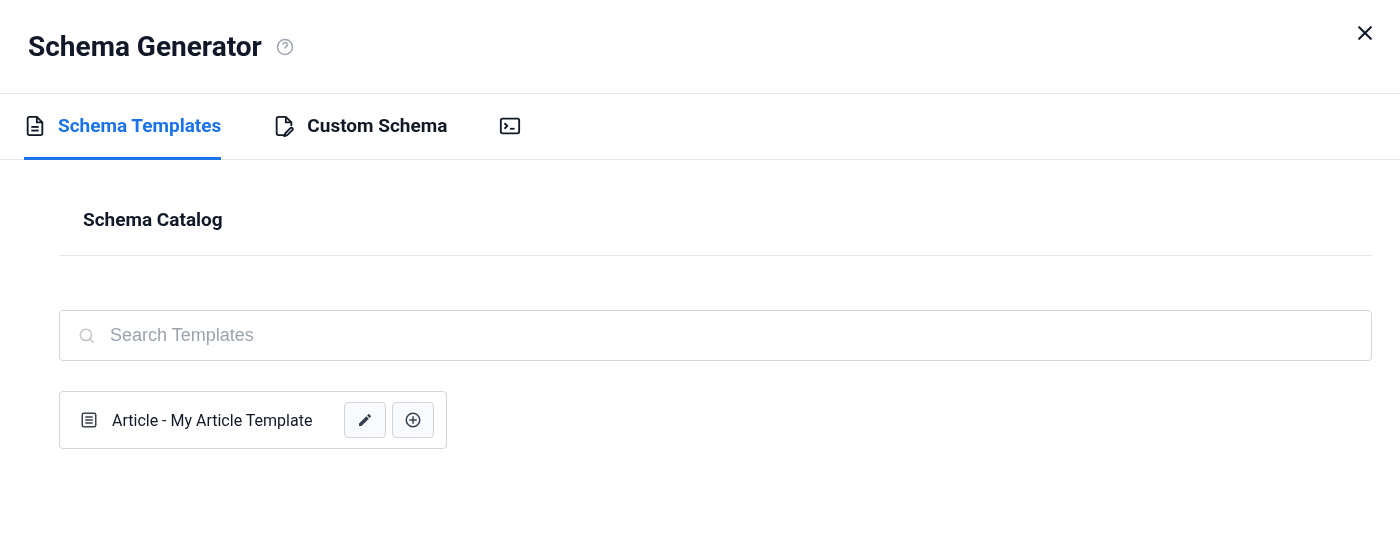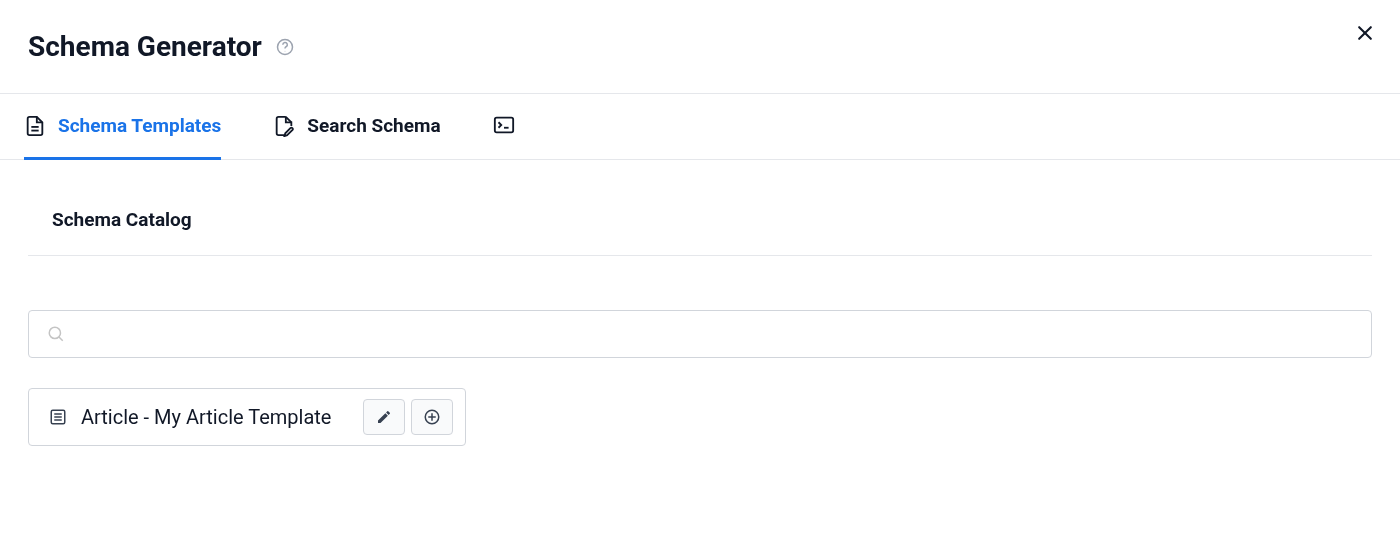--- a/index.html
+++ b/index.html
@@ -47,21 +47,21 @@
       align-items: center;
       justify-content: center;
       color: #111827;
       cursor: pointer;
       position: absolute;
       top: 22px;
       right: 24px;
     }
     .primary-tabs {
       display: flex;
-      align-items: flex-start;
+      align-items: center;
       border-bottom: 1px solid #e5e7eb;
       padding-left: 24px;
     }
     .primary-tab {
       display: flex;
       align-items: center;
       gap: 12px;
       padding: 20px 0px 20px 0px;
       margin-right: 52px;
       font-size: 19px;
@@ -81,20 +81,21 @@
       display: inline-flex;
       align-items: center;
       justify-content: center;
       color: #111827;
     }
     .primary-tab.active .tab-icon {
       color: #111827;
     }
     .content-area {
       padding: 0 28px;
+      margin-left: 31px;
     }
     .secondary-tabs {
       display: flex;
       align-items: stretch;
       border-bottom: 1px solid #e5e7eb;
       padding-top: 48px;
     }
     .secondary-tab {
       padding: 0 0 22px 0;
       margin-right: 50px;
@@ -158,21 +159,21 @@
     }
     .template-icon {
       width: 18px;
       height: 18px;
       display: inline-flex;
       align-items: center;
       justify-content: center;
       color: #374151;
     }
     .template-label {
-      font-size: 20px;
+      font-size: 16px;
       color: #111827;
       margin-right: 18px;
     }
     .template-actions {
       display: flex;
       gap: 6px;
     }
     .action-btn {
       width: 42px;
       height: 36px;
@@ -224,21 +225,21 @@
   </div>
   <div class="primary-tab">
     <span class="tab-icon">
       <svg width="22" height="22" viewBox="0 0 24 24" fill="none" stroke="currentColor" stroke-width="2">
         <path d="M14 2H6a2 2 0 0 0-2 2v16a2 2 0 0 0 2 2h6"></path>
         <path d="M14 2v6h6v4"></path>
         <path d="M14 2l6 6"></path>
         <path d="M15.5 22l5.8-5.8a1.5 1.5 0 0 0-2.1-2.1L13.4 20l-.9 3 3-1z"></path>
       </svg>
     </span>
-    <span>Search Schema</span>
+    <span>Custom Schema</span>
   </div>
   <div class="primary-tab">
     <span class="tab-icon">
       <svg width="22" height="22" viewBox="0 0 24 24" fill="none" stroke="currentColor" stroke-width="2">
         <rect x="2" y="4" width="20" height="16" rx="2"></rect>
         <path d="M6 9l3 3-3 3"></path>
         <line x1="12" y1="15" x2="17" y2="15"></line>
       </svg>
     </span>
   </div>
@@ -252,20 +253,21 @@
   </div>
 
   <div class="search-wrapper">
     <div class="search-box">
       <span class="search-icon">
         <svg width="18" height="18" viewBox="0 0 24 24" fill="none" stroke="currentColor" stroke-width="2">
           <circle cx="10.5" cy="10.5" r="7.5"></circle>
           <line x1="21" y1="21" x2="16" y2="16"></line>
         </svg>
       </span>
+      <input class="search-input" type="text" placeholder="Search Templates" style="">
     </div>
   </div>
 
   <div class="template-list">
     <div class="template-item">
       <span class="template-icon">
         <svg width="18" height="18" viewBox="0 0 24 24" fill="none" stroke="currentColor" stroke-width="2">
           <rect x="3" y="3" width="18" height="18" rx="2"></rect>
           <line x1="7" y1="8" x2="17" y2="8"></line>
           <line x1="7" y1="12" x2="17" y2="12"></line>

